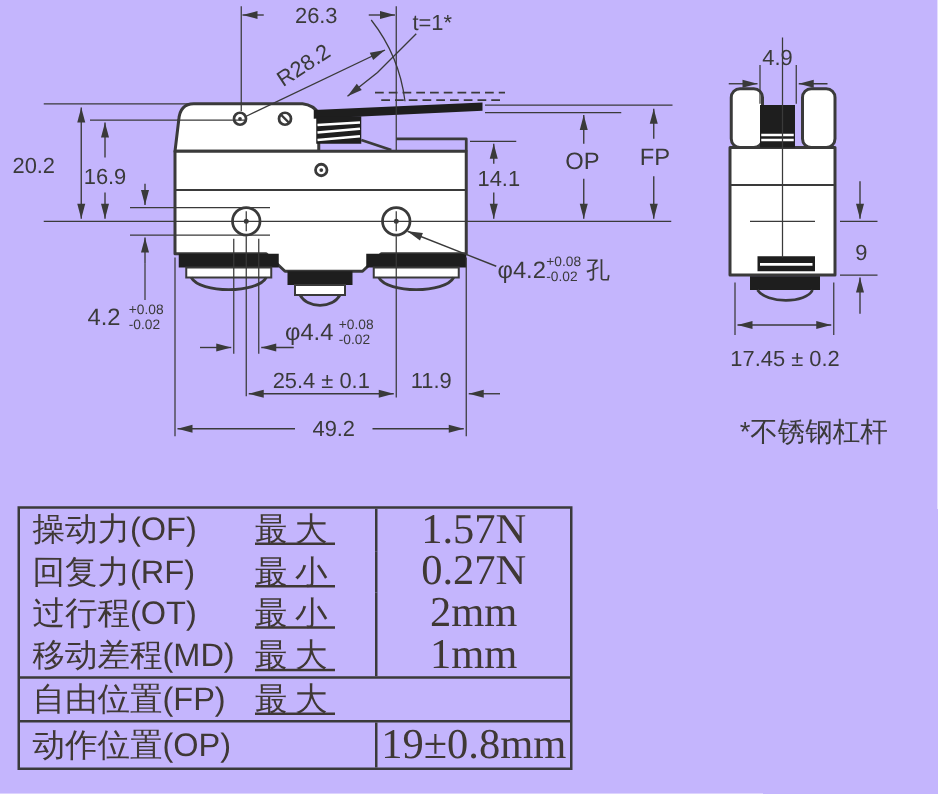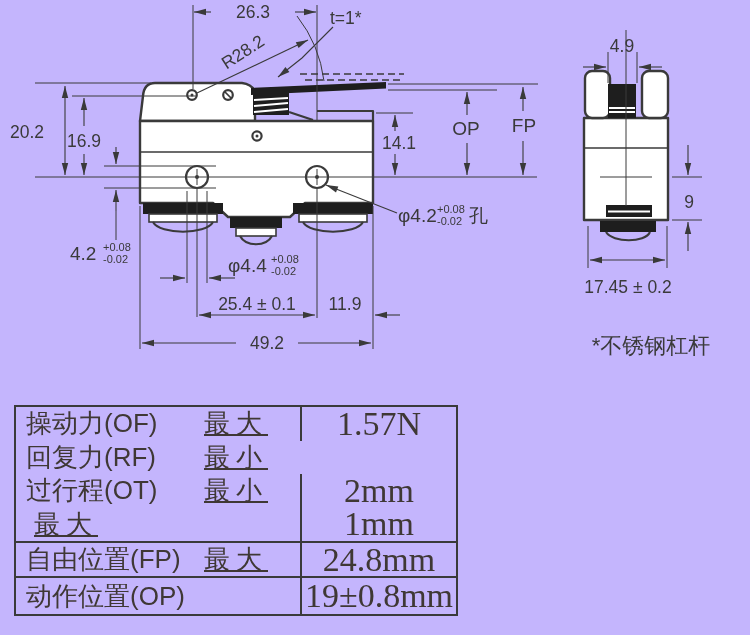--- a/index.html
+++ b/index.html
@@ -211,40 +211,41 @@
       <span>操动力(OF)</span>
       <span class="t-qual">最大</span>
     </div>
     <div class="t-value">1.57N</div>
   </div>
   <div class="t-row h34">
     <div class="t-label">
       <span>回复力(RF)</span>
       <span class="t-qual">最小</span>
     </div>
+    <div class="t-value">0.27N</div>
   </div>
   <div class="t-row h34">
     <div class="t-label">
       <span>过行程(OT)</span>
       <span class="t-qual">最小</span>
     </div>
     <div class="t-value">2mm</div>
   </div>
   <div class="t-row h34">
     <div class="t-label">
+      <span>移动差程(MD)</span>
       <span class="t-qual">最大</span>
     </div>
     <div class="t-value">1mm</div>
   </div>
   <div class="t-row h33 sep">
     <div class="t-label">
       <span>自由位置(FP)</span>
       <span class="t-qual">最大</span>
     </div>
-    <div class="t-value">24.8mm</div>
   </div>
   <div class="t-row h36 sep">
     <div class="t-label">
       <span>动作位置(OP)</span>
       <span class="t-qual"></span>
     </div>
     <div class="t-value">19±0.8mm</div>
   </div>
 </div>
 

